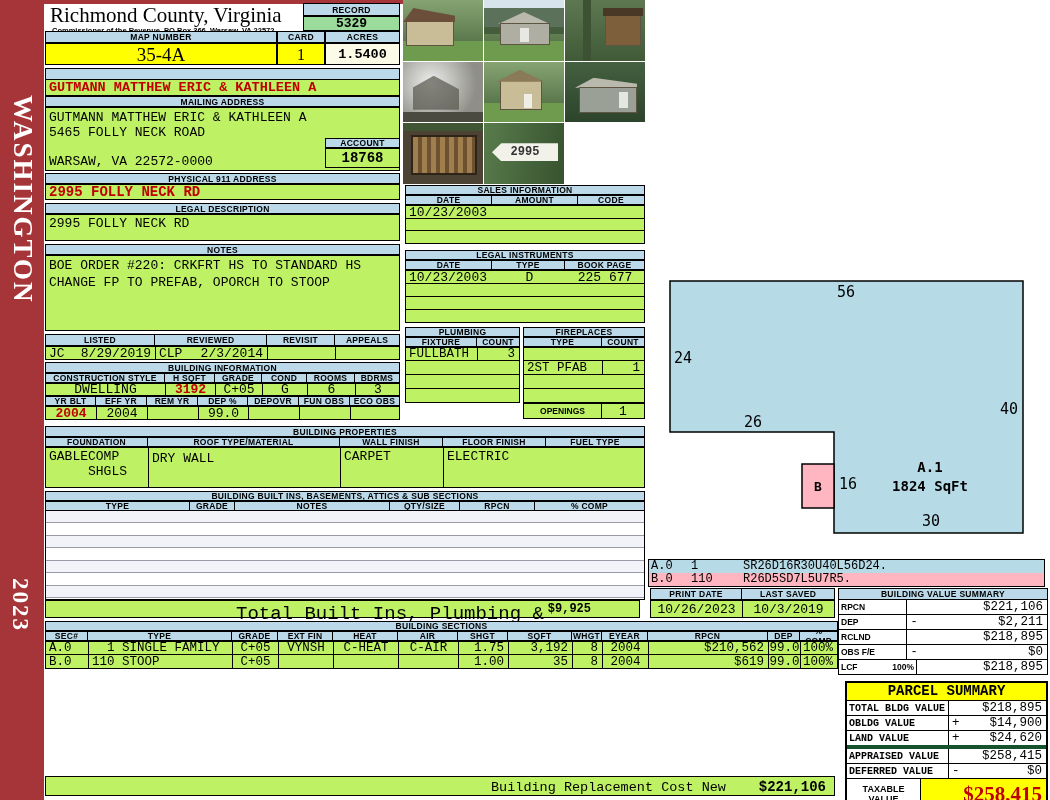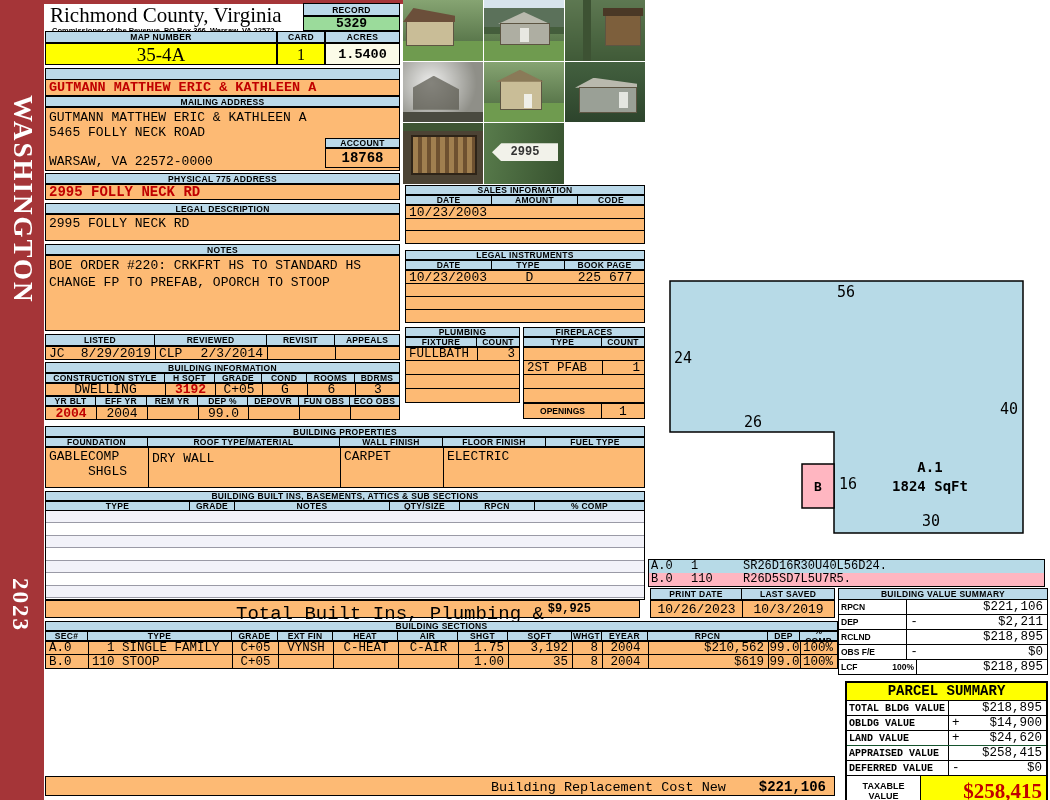--- a/index.html
+++ b/index.html
@@ -1,20 +1,20 @@
 <!DOCTYPE html>
 <html><head>
 <meta charset="utf-8">
 <style>
   html,body{margin:0;padding:0;background:#fff;}
   #card{position:relative;width:1050px;height:800px;background:#fff;font-family:"Liberation Sans",sans-serif;overflow:hidden;}
   .abs{position:absolute;box-sizing:border-box;}
   .hdrbar{background:#BBD9E9;border:1px solid #000;font:bold 8.5px "Liberation Sans",sans-serif;text-align:center;letter-spacing:.3px;display:flex;align-items:center;justify-content:center;color:#000;}
   .mono{font-family:"Liberation Mono","DejaVu Sans Mono",monospace;}
-  .box{border:1px solid #000;background:#fdba74;}
+  .box{border:1px solid #000;background:#bef264;}
   .red{color:#C00000;font-weight:bold;}
   .grid{display:grid;}
   .cell{box-sizing:border-box;border-right:1px solid #000;display:flex;align-items:center;justify-content:center;overflow:hidden;}
   .cell:last-child{border-right:none;}
   .vleft{justify-content:flex-start;padding-left:3px;}
   .vright{justify-content:flex-end;padding-right:4px;}
   
   #sidebar{left:0;top:0;width:44px;height:800px;background:#A53538;}
   .vtext{position:absolute;left:7px;color:#fff;font-family:"Liberation Serif",serif;font-weight:bold;writing-mode:vertical-rl;letter-spacing:2px;}
   #topstrip{left:0;top:0;width:403px;height:4px;background:#A53538;}
@@ -61,21 +61,21 @@
 
   <div class="abs hdrbar" style="left:45px;top:96px;width:355px;height:11px;">MAILING ADDRESS</div>
   <div class="abs box" style="left:45px;top:107px;width:355px;height:64px;">
     <div class="mono" style="font-size:13px;padding:2px 0 0 3px;">GUTMANN MATTHEW ERIC &amp; KATHLEEN A</div>
     <div class="mono" style="font-size:13px;padding-left:3px;">5465 FOLLY NECK ROAD</div>
     <div class="mono" style="font-size:13px;padding:14px 0 0 3px;">WARSAW, VA 22572-0000</div>
   </div>
   <div class="abs hdrbar" style="left:325px;top:138px;width:75px;height:10px;">ACCOUNT</div>
   <div class="abs box mono" style="left:325px;top:148px;width:75px;height:20px;font-weight:bold;font-size:14px;text-align:center;line-height:19px;">18768</div>
 
-  <div class="abs hdrbar" style="left:45px;top:173px;width:355px;height:11px;">PHYSICAL 775 ADDRESS</div>
+  <div class="abs hdrbar" style="left:45px;top:173px;width:355px;height:11px;">PHYSICAL 911 ADDRESS</div>
   <div class="abs box mono red vleft" style="left:45px;top:184px;width:355px;height:16px;font-size:14px;display:flex;align-items:center;">2995 FOLLY NECK RD</div>
 
   <div class="abs hdrbar" style="left:45px;top:203px;width:355px;height:11px;">LEGAL DESCRIPTION</div>
   <div class="abs box mono" style="left:45px;top:214px;width:355px;height:27px;font-size:13px;padding:1px 0 0 3px;">2995 FOLLY NECK RD</div>
 
   <div class="abs hdrbar" style="left:45px;top:244px;width:355px;height:11px;">NOTES</div>
   <div class="abs box" style="left:45px;top:255px;width:355px;height:76px;">
     <div class="mono" style="font-size:13px;line-height:17px;padding:1px 0 0 3px;">BOE ORDER #220: CRKFRT HS TO STANDARD HS</div>
     <div class="mono" style="font-size:13px;line-height:17px;padding-left:3px;">CHANGE FP TO PREFAB, OPORCH TO STOOP</div>
   </div>
@@ -393,21 +393,21 @@
         <span>$218,895</span>
       </div>
     </div>
     <div class="grid" style="grid-template-columns:102px 1fr;height:14px;border-bottom:1px solid #000;">
       <div class="cell mono" style="border-right:1px solid #000;font-size:10px;font-weight:bold;justify-content:flex-start;padding-left:2px;">OBLDG VALUE</div>
       <div class="cell mono opcell" style="font-size:12.5px;">
         <span>+</span>
         <span>$14,900</span>
       </div>
     </div>
-    <div class="grid" style="grid-template-columns:102px 1fr;height:14px;border-bottom:1px solid #14532d;">
+    <div class="grid" style="grid-template-columns:102px 1fr;height:14px;border-bottom:4px solid #14532d;">
       <div class="cell mono" style="border-right:1px solid #000;font-size:10px;font-weight:bold;justify-content:flex-start;padding-left:2px;">LAND VALUE</div>
       <div class="cell mono opcell" style="font-size:12.5px;">
         <span>+</span>
         <span>$24,620</span>
       </div>
     </div>
     <div class="grid" style="grid-template-columns:102px 1fr;height:14px;border-bottom:1px solid #000;">
       <div class="cell mono" style="border-right:1px solid #000;font-size:10px;font-weight:bold;justify-content:flex-start;padding-left:2px;">APPRAISED VALUE</div>
       <div class="cell mono opcell" style="font-size:12.5px;">
         <span></span>

